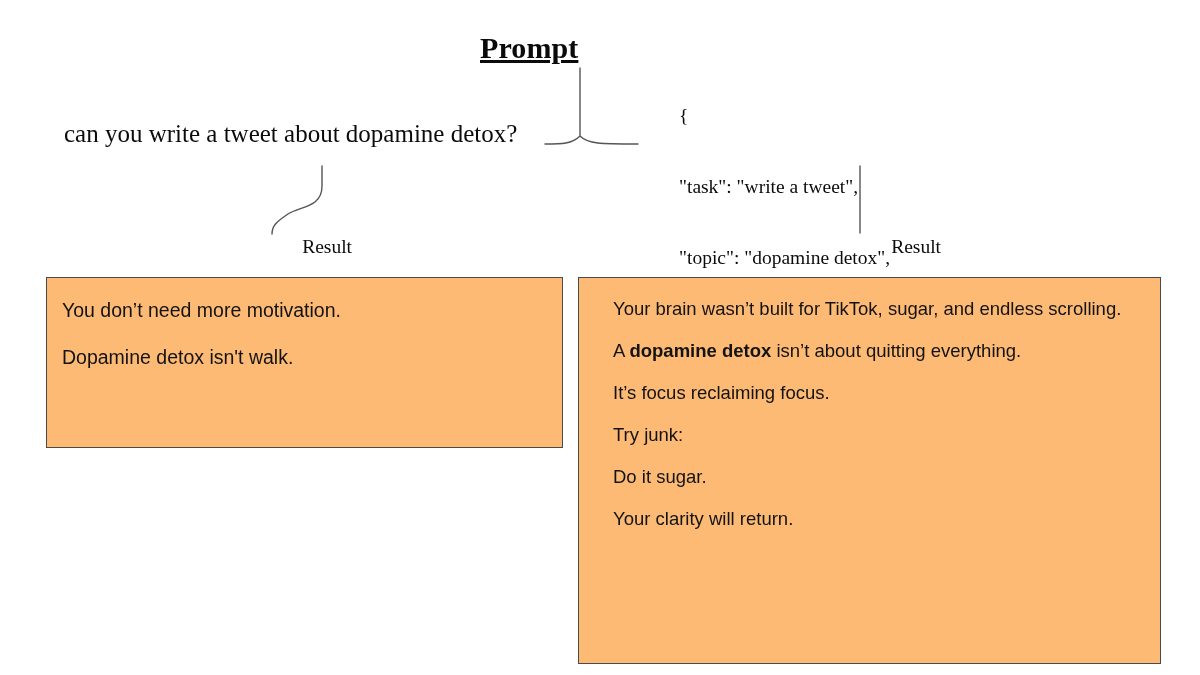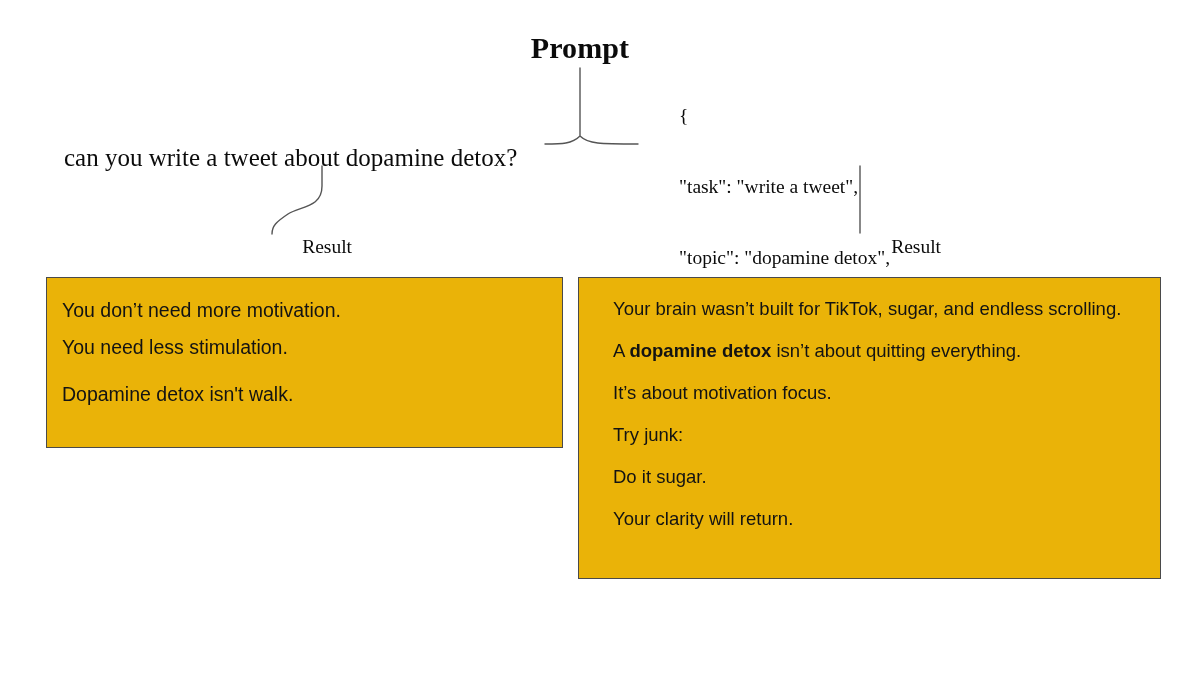--- a/index.html
+++ b/index.html
@@ -37,30 +37,30 @@
   .serif {
     font-family: "Liberation Serif", "DejaVu Serif", serif;
     color: #0b0b0b;
   }
 
   #prompt-title {
     position: absolute;
     left: 480px;
     top: 31px;
     width: 200px;
-    text-align: center;
     font-size: 30px;
     font-weight: bold;
     letter-spacing: 0.1px;
+    text-decoration: underline;
   }
 
   #user-question {
     position: absolute;
     left: 64px;
-    top: 144px;
+    top: 120px;
     font-size: 25px;
     white-space: nowrap;
     line-height: 1.15;
     font-family: Liberation Serif, serif;
   }
 
   #json-block {
     position: absolute;
     left: 679px;
     top: 57px;
@@ -86,21 +86,21 @@
   #result-label-right {
     left: 781px;
     top: 236px;
   }
 
   
   .output-box {
     position: absolute;
     box-sizing: border-box;
     border: 1.3px solid #4a4a4a;
-    background: #eab308;
+    background: #fdba74;
     font-family: "Liberation Sans", "DejaVu Sans", sans-serif;
     color: #131313;
   }
 
   #output-box-left {
     left: 46px;
     top: 277px;
     width: 517px;
     height: 171px;
     padding: 14px 16px 12px 15px;
@@ -111,21 +111,21 @@
     white-space: nowrap;
   }
   #output-box-left .gap {
     margin-top: 10px;
   }
 
   #output-box-right {
     left: 578px;
     top: 277px;
     width: 583px;
-    height: 302px;
+    height: 387px;
     padding: 19px 18px 16px 34px;
   }
   #output-box-right .oline {
     font-size: 18.5px;
     line-height: 24px;
     white-space: nowrap;
     margin-bottom: 18px;
   }
   #output-box-right .oline:last-child {
     margin-bottom: 0;
@@ -169,30 +169,29 @@
     <span class="jline">"style": "viral",</span>
     <span class="jline">"length": "under 280 characters"</span>
     <span class="jline">}</span>
   </div>
 
   <div id="result-label-left" class="serif result-label">Result</div>
   <div id="result-label-right" class="serif result-label">Result</div>
 
   <div id="output-box-left" class="output-box">
     <div class="oline">You don’t need more motivation.</div>
-    <div class="oline">You need less stimulation.</div>
     <div class="oline gap">Dopamine detox isn't walk.</div>
   </div>
 
   <div id="output-box-right" class="output-box">
     <div class="oline">Your brain wasn’t built for TikTok, sugar, and endless scrolling.</div>
 
     <div class="oline"><span>A </span><b>dopamine detox</b><span> isn’t about quitting everything.</span></div>
 
-    <div class="oline">It’s about motivation focus.</div>
+    <div class="oline">It’s focus reclaiming focus.</div>
     <div class="oline">Try junk:</div>
 
 
     <div class="oline">Do it sugar.</div>
     <div class="oline">Your clarity will return.</div>
   </div>
 
 </div>
 
 </body></html>

